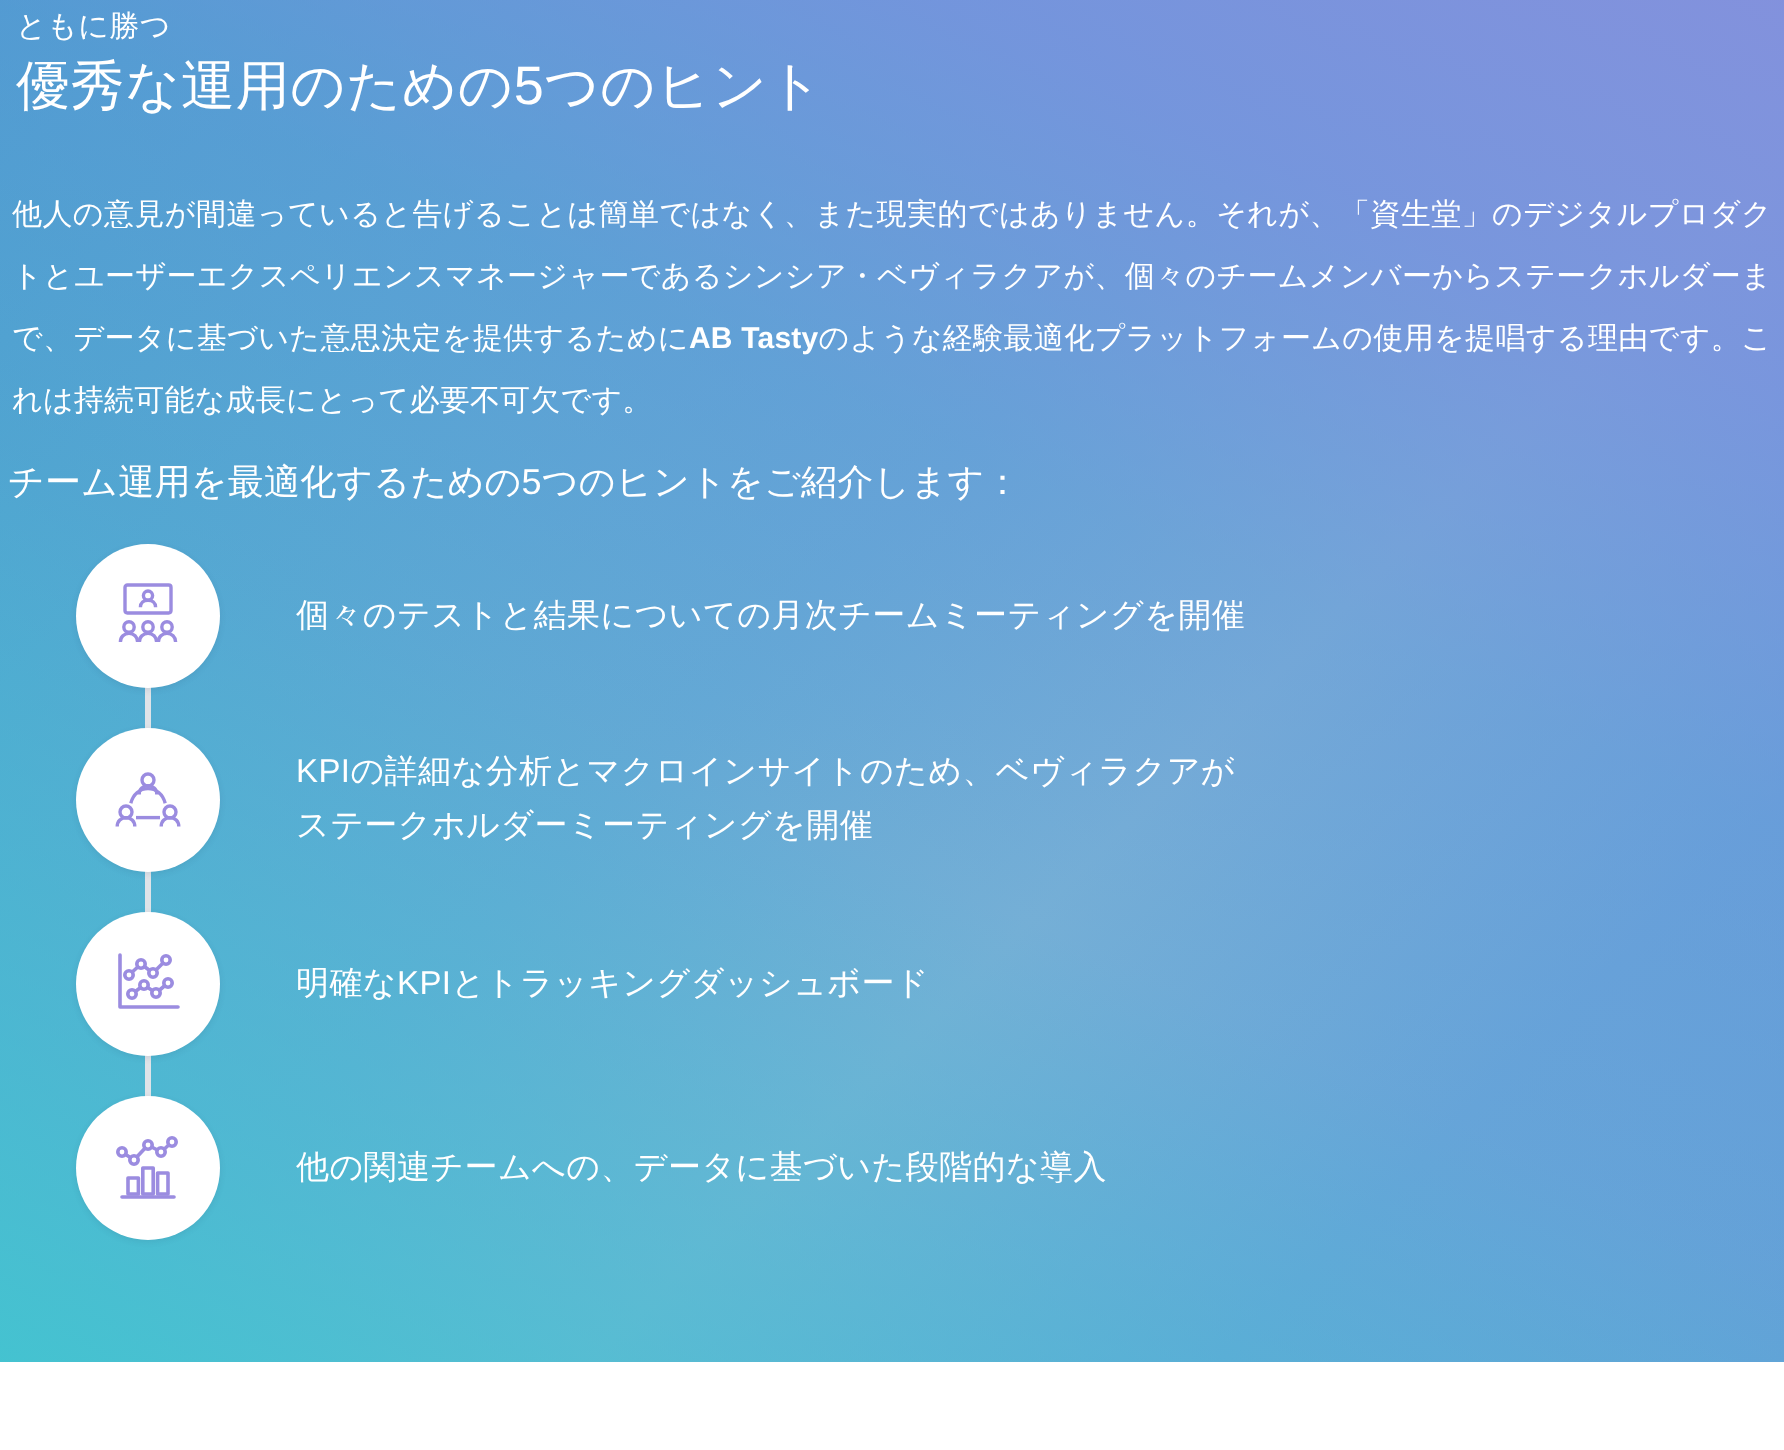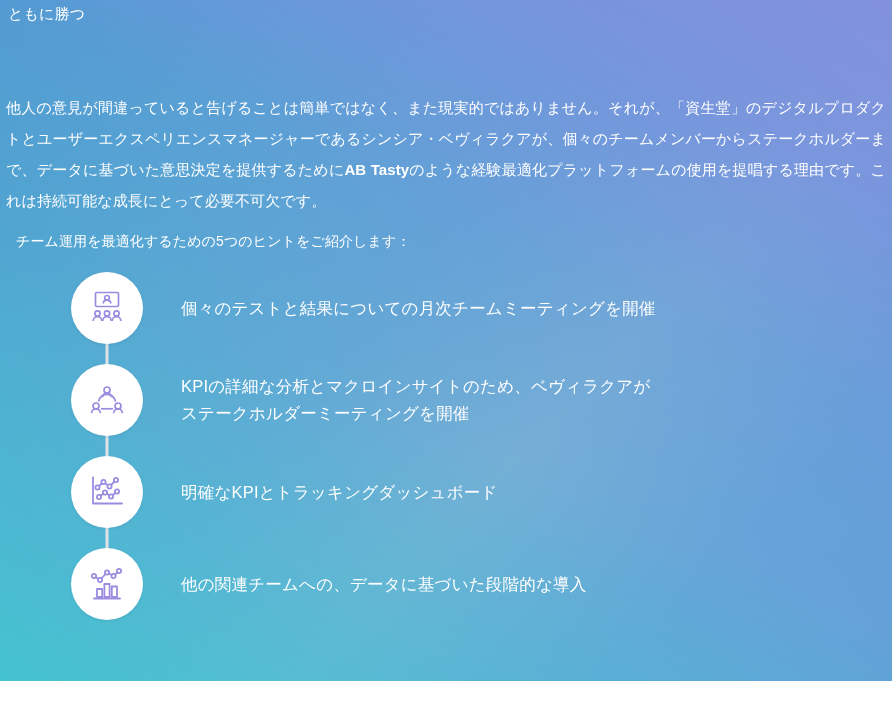--- a/index.html
+++ b/index.html
@@ -73,42 +73,41 @@
     letter-spacing: 0.1px;
     text-align: justify;
     text-justify: inter-character;
   }
   .intro b {
     font-weight: bold;
   }
 
   .lead-in {
     position: absolute;
-    left: 16px;
+    left: 4px;
     top: 228px;
     color: #ffffff;
-    font-size: 14px;
+    font-size: 18px;
     line-height: 26px;
     letter-spacing: 0.1px;
     white-space: nowrap;
   }
 
   
   .tips {
     position: absolute;
     left: 0;
     top: 262px;
     width: 892px;
   }
   .tip-row {
     position: relative;
     height: 92px;
     display: flex;
     align-items: center;
-    padding-left: 33px;
   }
   .bullet-col {
     position: relative;
     width: 148px;
     flex: 0 0 148px;
     height: 92px;
     display: flex;
     align-items: center;
     justify-content: center;
   }
@@ -152,20 +151,21 @@
   .tip-text b { font-weight: normal; }
   .tip-line { display: block; white-space: nowrap; }
 </style>
 </head>
 <body>
 
 <div class="slide">
 
   <div class="header">
     <div class="kicker">ともに勝つ</div>
+    <div class="headline">優秀な運用のための5つのヒント</div>
   </div>
 
   <div class="intro">
     <span>他人の意見が間違っていると告げることは簡単ではなく、また現実的ではありません。それが、「資生堂」のデジタルプロダクトとユーザーエクスペリエンスマネージャーであるシンシア・ベヴィラクアが、個々のチームメンバーからステークホルダーまで、データに基づいた意思決定を提供するために</span><b>AB Tasty</b><span>のような経験最適化プラットフォームの使用を提唱する理由です。これは持続可能な成長にとって必要不可欠です。</span>
   </div>
 
   <div class="lead-in">チーム運用を最適化するための5つのヒントをご紹介します：</div>
 
   <div class="tips">
 

